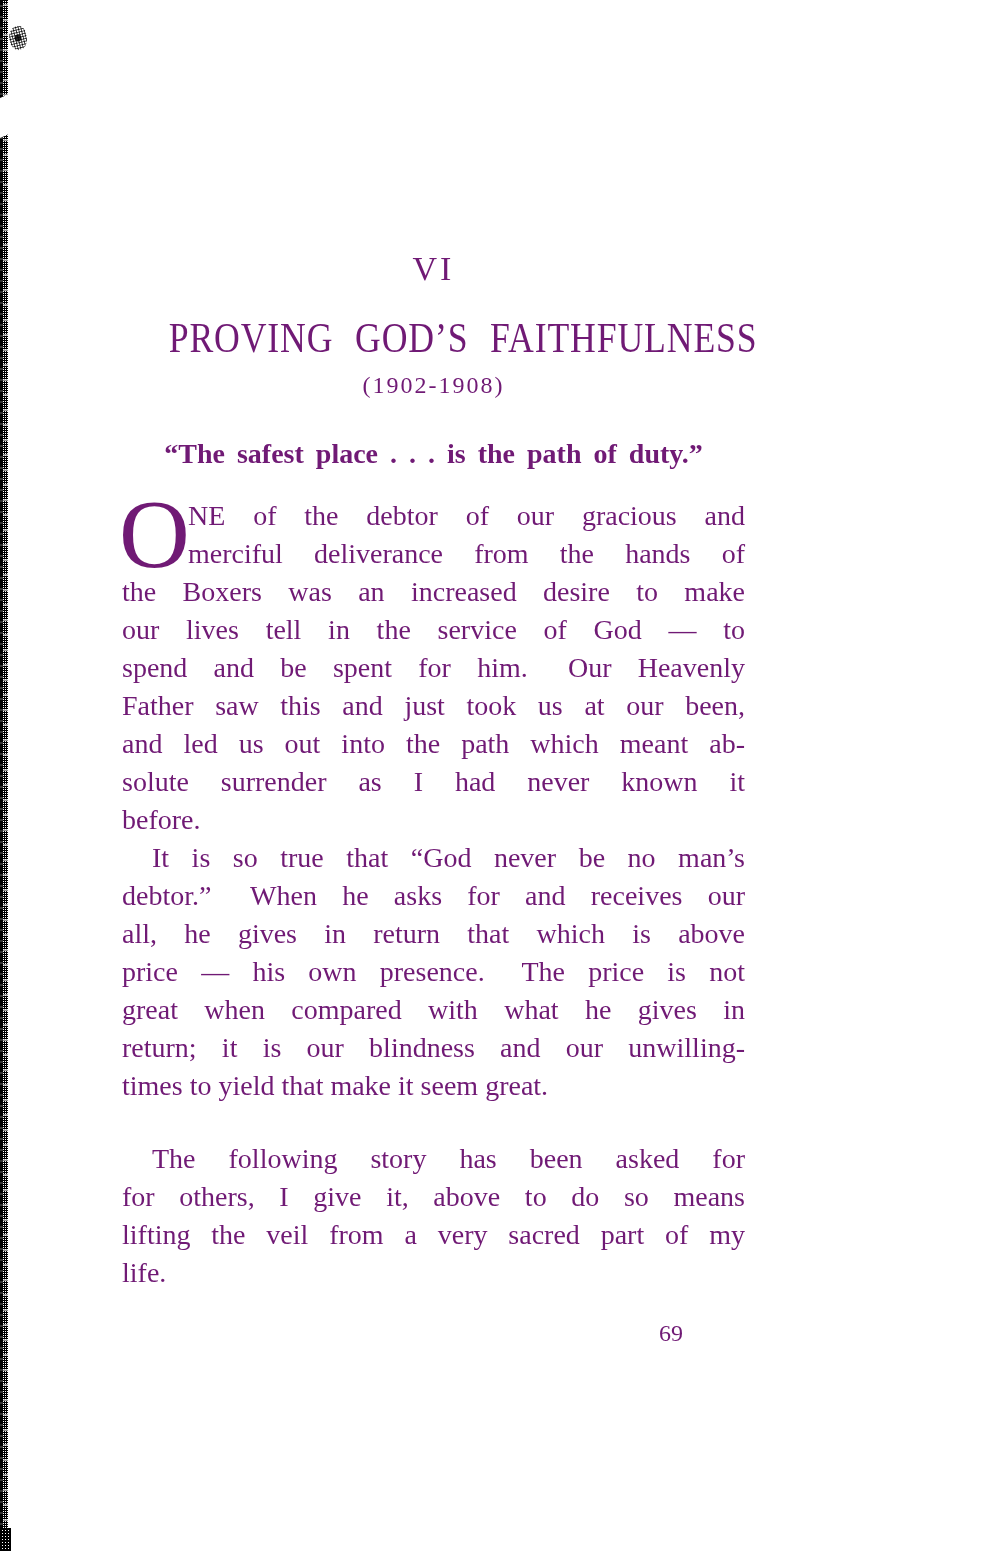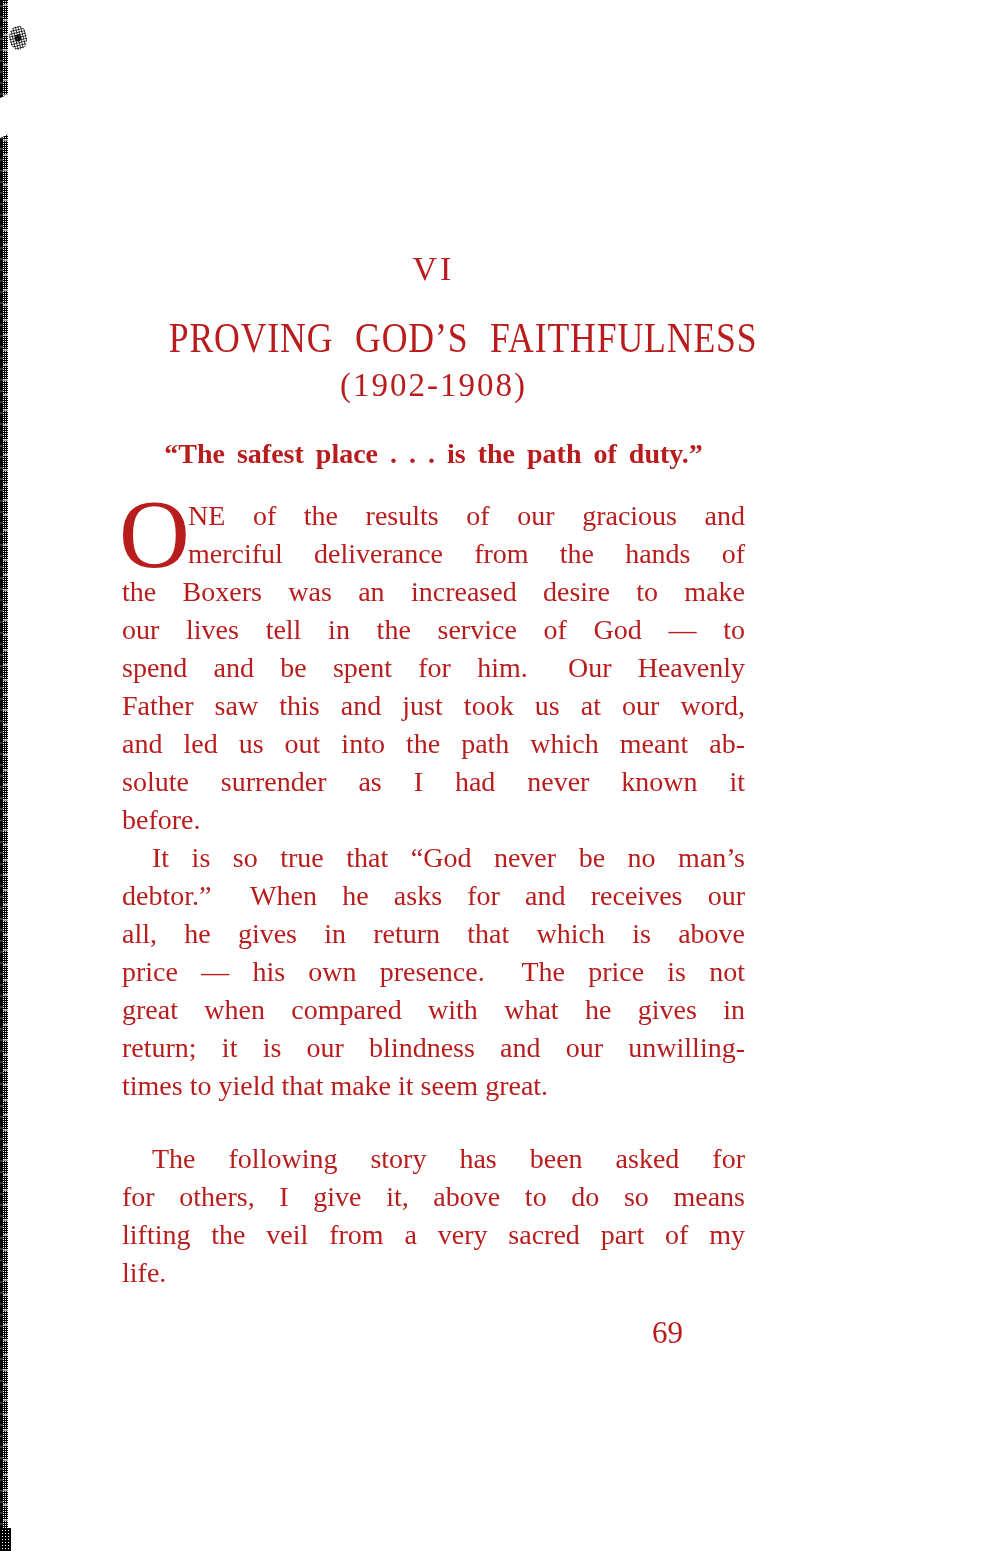--- a/index.html
+++ b/index.html
@@ -4,21 +4,21 @@
 <style>
   * { margin: 0; padding: 0; box-sizing: border-box; }
   html, body { width: 1000px; background: #ffffff; }
   body { font-family: "Liberation Serif", serif; }
 
   .page {
     position: relative;
     width: 1000px;
     height: 1551px;
     background: #ffffff;
-    color: #b91c1c;
+    color: #701a75;
     overflow: hidden;
   }
 
   
   .scan-band {
     position: absolute;
     left: 0; top: 0;
     width: 8px; height: 1551px;
     background-image:
       repeating-linear-gradient(0deg, rgba(255,255,255,0.55) 0 2px, transparent 2px 15px),
@@ -84,21 +84,21 @@
     letter-spacing: 1px;
     word-spacing: 14px;
     text-align: center;
     white-space: nowrap;
     transform: scaleX(0.85);
     transform-origin: 50% 50%;
   }
 
   .dates {
     margin-top: 8px;
-    font-size: 33px;
+    font-size: 24px;
     line-height: 38px;
     letter-spacing: 2px;
     text-align: center;
   }
 
   .epigraph {
     margin-top: 36px;
     font-size: 28px;
     line-height: 28px;
     font-weight: bold;
@@ -130,21 +130,21 @@
     line-height: 76px;
     text-align: center;
     overflow: visible;
   }
 
   .page-num {
     position: absolute;
     left: 122px; top: 1316px;
     width: 623px;
     padding-right: 62px;
-    font-size: 31px;
+    font-size: 24px;
     line-height: 34px;
     text-align: right;
   }
 </style>
 </head>
 <body>
 
 <div class="page">
   <div class="scan-band"></div>
   <div class="band-notch"></div>
@@ -156,26 +156,26 @@
 
     <h1 class="title">PROVING GOD’S FAITHFULNESS</h1>
 
     <div class="dates">(1902-1908)</div>
 
     <div class="epigraph">“The safest place . . . is the path of duty.”</div>
 
     <section class="body-text" id="body-text">
         <div class="para">
           <span class="dropcap">O</span>
-          <div class="line">NE of the results of our gracious and</div>
+          <div class="line">NE of the debtor of our gracious and</div>
           <div class="line">merciful deliverance from the hands of</div>
           <div class="line">the Boxers was an increased desire to make</div>
           <div class="line">our lives tell in the service of God — to</div>
           <div class="line">spend and be spent for him.  Our Heavenly</div>
-          <div class="line">Father saw this and just took us at our word,</div>
+          <div class="line">Father saw this and just took us at our been,</div>
           <div class="line">and led us out into the path which meant ab-</div>
           <div class="line">solute surrender as I had never known it</div>
           <div class="line last">before.</div>
         </div>
         <div class="para">
           <div class="line indent">It is so true that “God never be no man’s</div>
           <div class="line">debtor.”  When he asks for and receives our</div>
           <div class="line">all, he gives in return that which is above</div>
           <div class="line">price — his own presence.  The price is not</div>
           <div class="line">great when compared with what he gives in</div>

